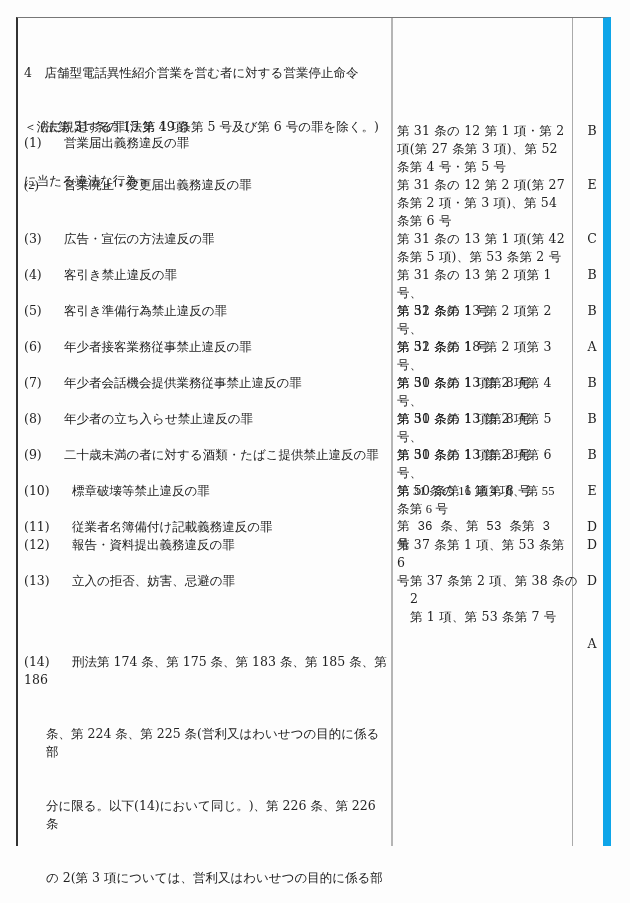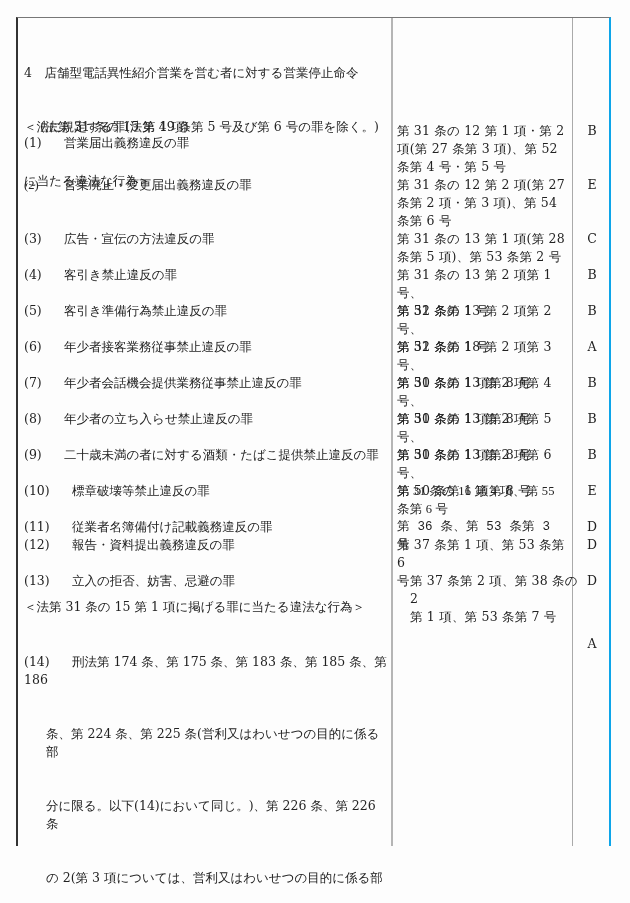--- a/index.html
+++ b/index.html
@@ -3,21 +3,21 @@
   <meta charset="utf-8">
   <style>
     html, body { margin: 0; padding: 0; background: #fdfdfd; }
     body {
       width: 630px; height: 903px; position: relative; overflow: hidden;
       font-family: "DejaVu Serif", "Liberation Serif", serif;
       color: #222; font-size: 12.5px;
     }
     .table {
       position: absolute; left: 16px; top: 17px; width: 595px; height: 829px;
-      border-left: 2px solid #333; border-right: 2px solid #0ea5e9; border-top: 1px solid #777;
+      border-left: 2px solid #333; border-right: 8px solid #0ea5e9; border-top: 1px solid #777;
       box-sizing: border-box;
     }
     .vline { position: absolute; top: 0; bottom: 0; width: 1px; background: #aaa; }
     .vline.v1 { left: 373px; width: 2px; background: #b5b5b5; }
     .vline.v2 { left: 554px; background: #aaa; }
     .cell { position: absolute; line-height: 18px; white-space: pre-wrap; }
     .c1 { left: 6px; width: 366px; }
     .c2 { left: 379px; width: 172px; letter-spacing: 0.2px; }
     .c3 { left: 556px; width: 36px; text-align: center; }
     .num { display: inline-block; width: 40px; }
@@ -43,21 +43,21 @@
   </div>
 
   <div id="rows">
       <div class="cell c1" style="top: 116px;"><span class="num">(1)</span><span>営業届出義務違反の罪</span></div>
       <div class="cell c2" style="top: 104px;"><div>第 31 条の 12 第 1 項・第 2</div><div>項(第 27 条第 3 項)、第 52</div><div>条第 4 号・第 5 号</div></div>
       <div class="cell c3" style="top: 104px;">B</div>
       <div class="cell c1" style="top: 158px; font-family: Liberation Serif, serif;"><span class="num">(2)</span><span>営業廃止・変更届出義務違反の罪</span></div>
       <div class="cell c2" style="top: 158px;"><div>第 31 条の 12 第 2 項(第 27</div><div>条第 2 項・第 3 項)、第 54</div><div>条第 6 号</div></div>
       <div class="cell c3" style="top: 158px;">E</div>
       <div class="cell c1" style="top: 212px;"><span class="num">(3)</span><span>広告・宣伝の方法違反の罪</span></div>
-      <div class="cell c2" style="top: 212px;"><div>第 31 条の 13 第 1 項(第 28</div><div>条第 5 項)、第 53 条第 2 号</div></div>
+      <div class="cell c2" style="top: 212px;"><div>第 31 条の 13 第 1 項(第 42</div><div>条第 5 項)、第 53 条第 2 号</div></div>
       <div class="cell c3" style="top: 212px;">C</div>
       <div class="cell c1" style="top: 248px;"><span class="num">(4)</span><span>客引き禁止違反の罪</span></div>
       <div class="cell c2" style="top: 248px;"><div>第 31 条の 13 第 2 項第 1 号、</div><div>第 52 条第 1 号</div></div>
       <div class="cell c3" style="top: 248px;">B</div>
       <div class="cell c1" style="top: 284px;"><span class="num">(5)</span><span>客引き準備行為禁止違反の罪</span></div>
       <div class="cell c2" style="top: 284px;"><div>第 31 条の 13 第 2 項第 2 号、</div><div>第 52 条第 1 号</div></div>
       <div class="cell c3" style="top: 284px;">B</div>
       <div class="cell c1" style="top: 320px;"><span class="num">(6)</span><span>年少者接客業務従事禁止違反の罪</span></div>
       <div class="cell c2" style="top: 320px;"><div>第 31 条の 18 第 2 項第 3 号、</div><div>第 50 条第 1 項第 8 号</div></div>
       <div class="cell c3" style="top: 320px;">A</div>
@@ -77,21 +77,20 @@
       <div class="cell c2" style="top: 500px; font-family: Liberation Mono, monospace;"><div>第 36 条、第 53 条第 3 号</div></div>
       <div class="cell c3" style="top: 500px;">D</div>
       <div class="cell c1" style="top: 518px;"><span class="num w">(12)</span><span>報告・資料提出義務違反の罪</span></div>
       <div class="cell c2" style="top: 518px;"><div>第 37 条第 1 項、第 53 条第 6</div><div>号</div></div>
       <div class="cell c3" style="top: 518px;">D</div>
       <div class="cell c1" style="top: 554px;"><span class="num w">(13)</span><span>立入の拒否、妨害、忌避の罪</span></div>
       <div class="cell c2" style="top: 554px; margin-left: 13px;"><div>第 37 条第 2 項、第 38 条の 2</div><div>第 1 項、第 53 条第 7 号</div></div>
       <div class="cell c3" style="top: 554px;">D</div>
     </div>
 
-  <div class="cell c1" style="top:580px">＜法第 31 条の 15 第 1 項に掲げる罪に当たる違法な行為＞</div>
 
   <div class="cell c1" style="top:599px">
     <div><span class="num w">(14)</span><span>刑法第 174 条、第 175 条、第 183 条、第 185 条、第 186</span></div>
     <div class="hang">条、第 224 条、第 225 条(営利又はわいせつの目的に係る部</div>
     <div class="hang">分に限る。以下(14)において同じ。)、第 226 条、第 226 条</div>
     <div class="hang">の 2(第 3 項については、営利又はわいせつの目的に係る部</div>
     
     
     
     

